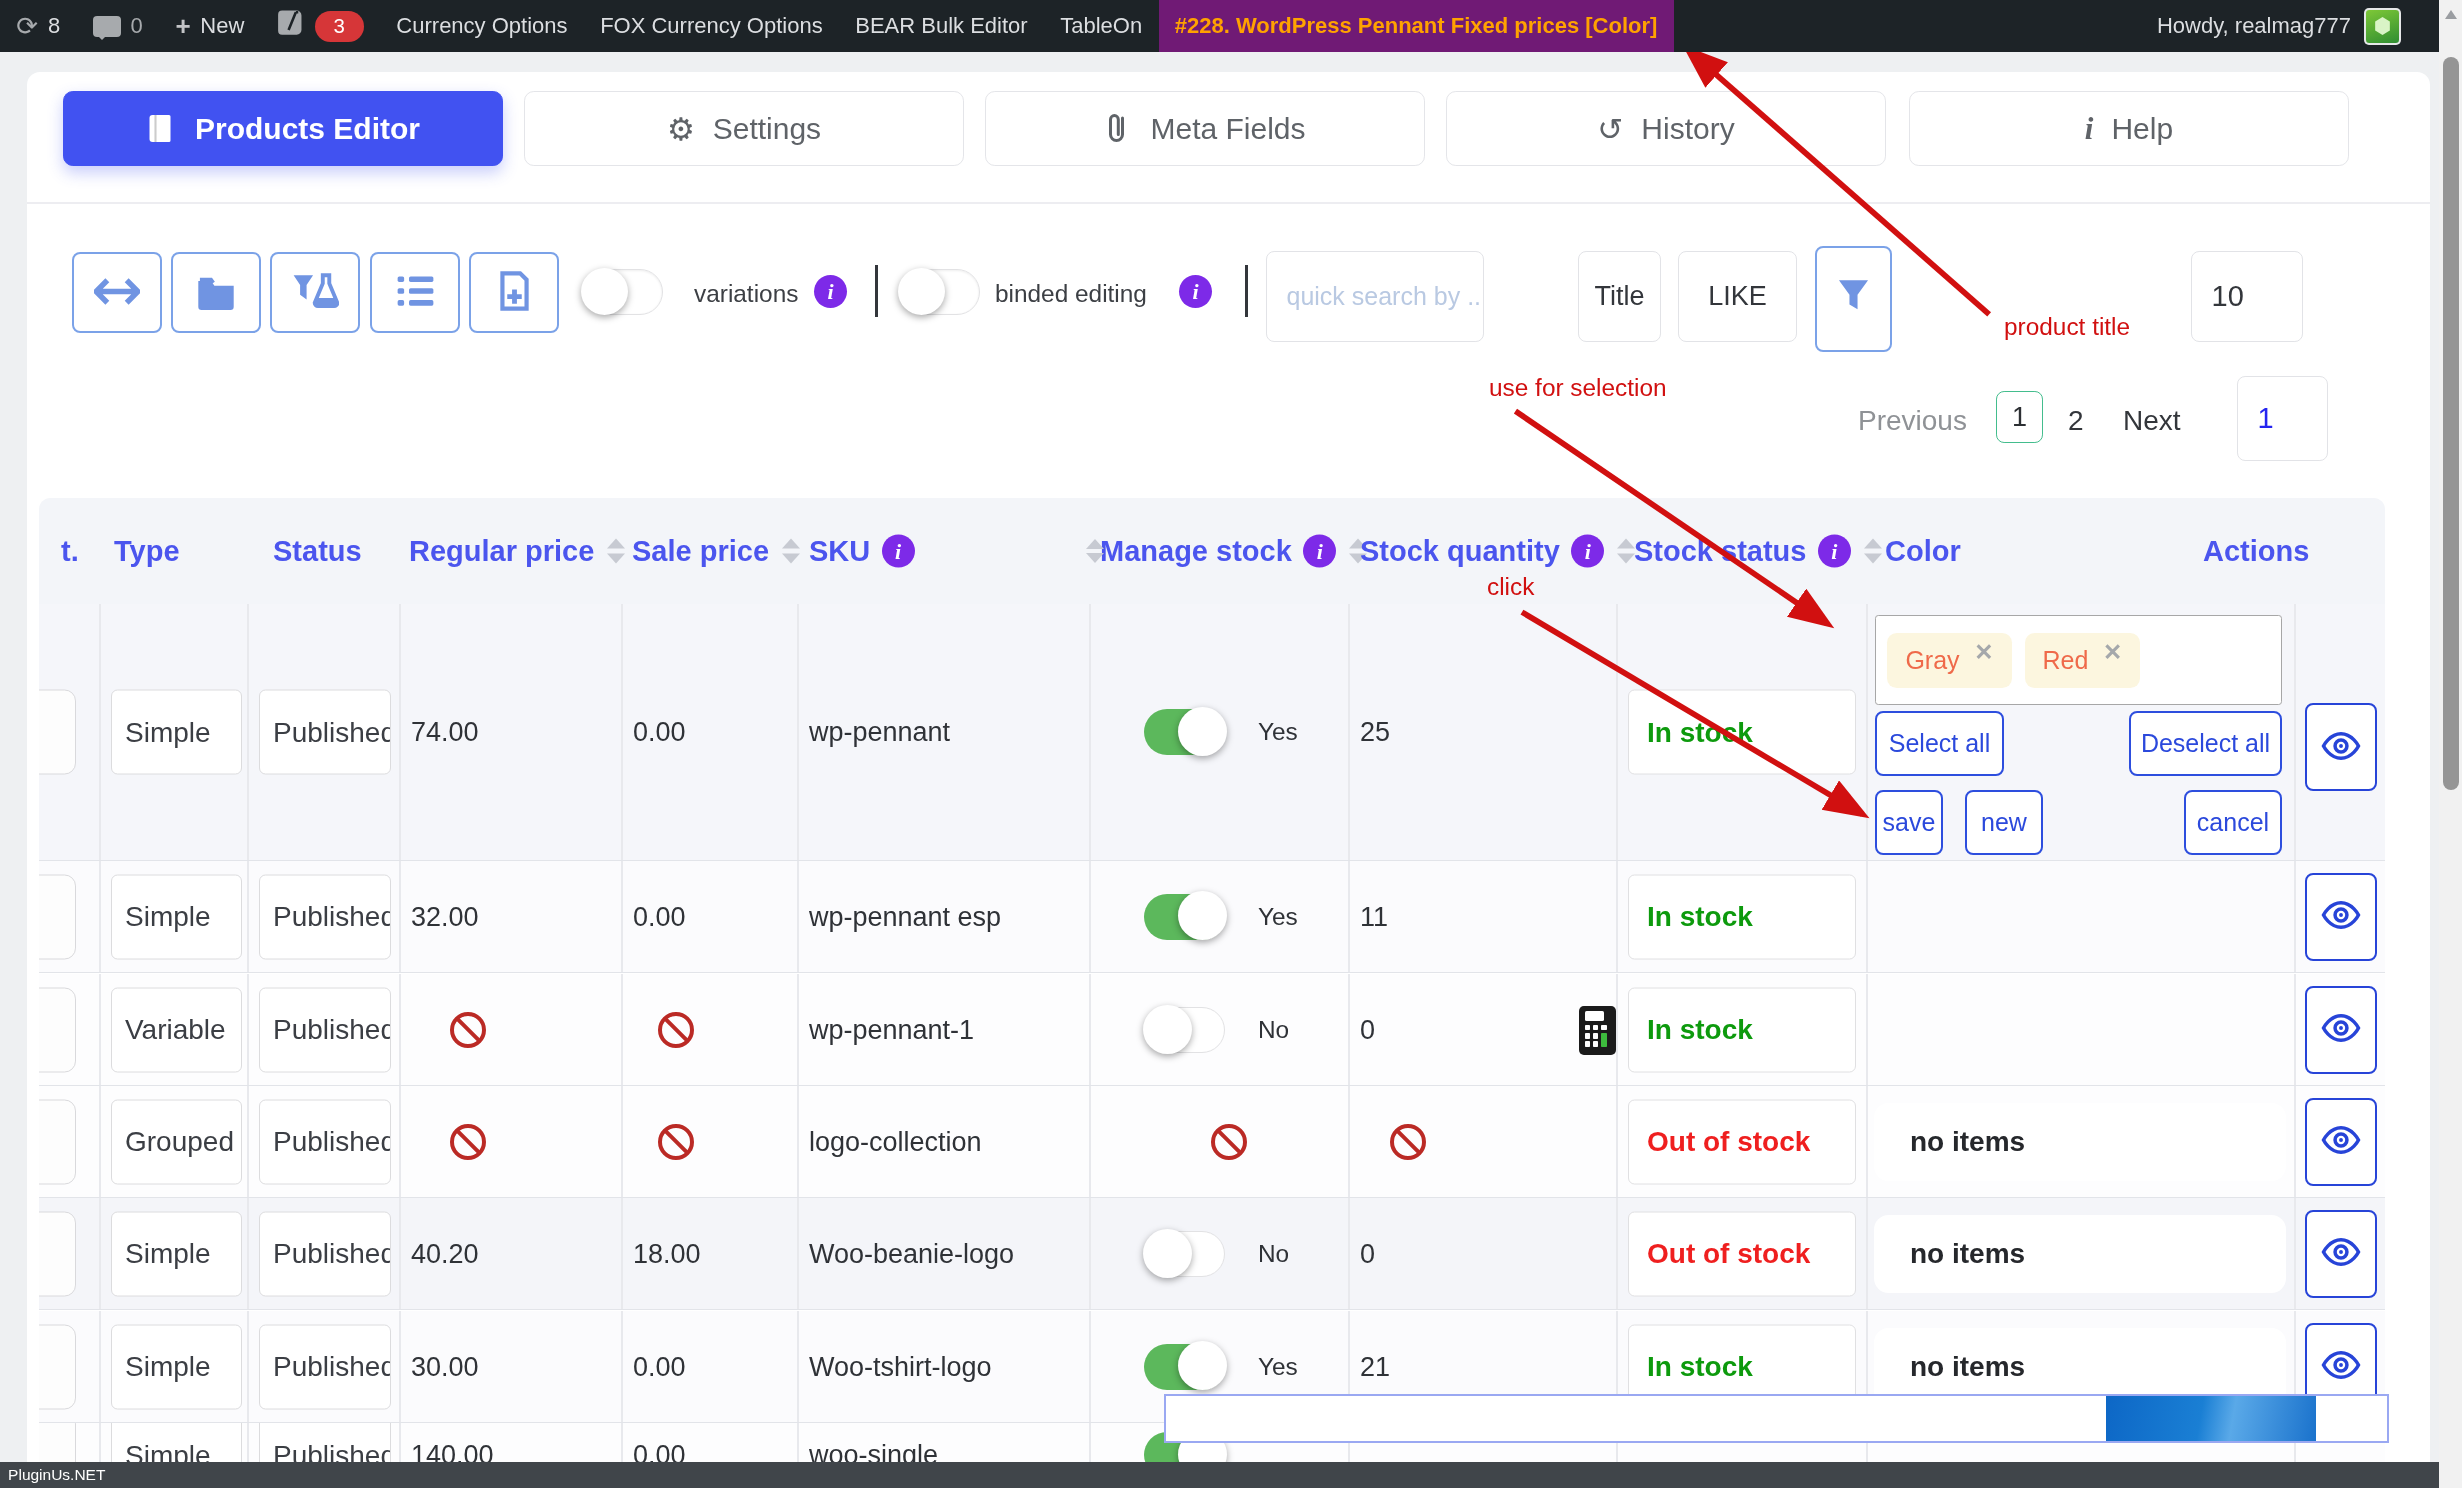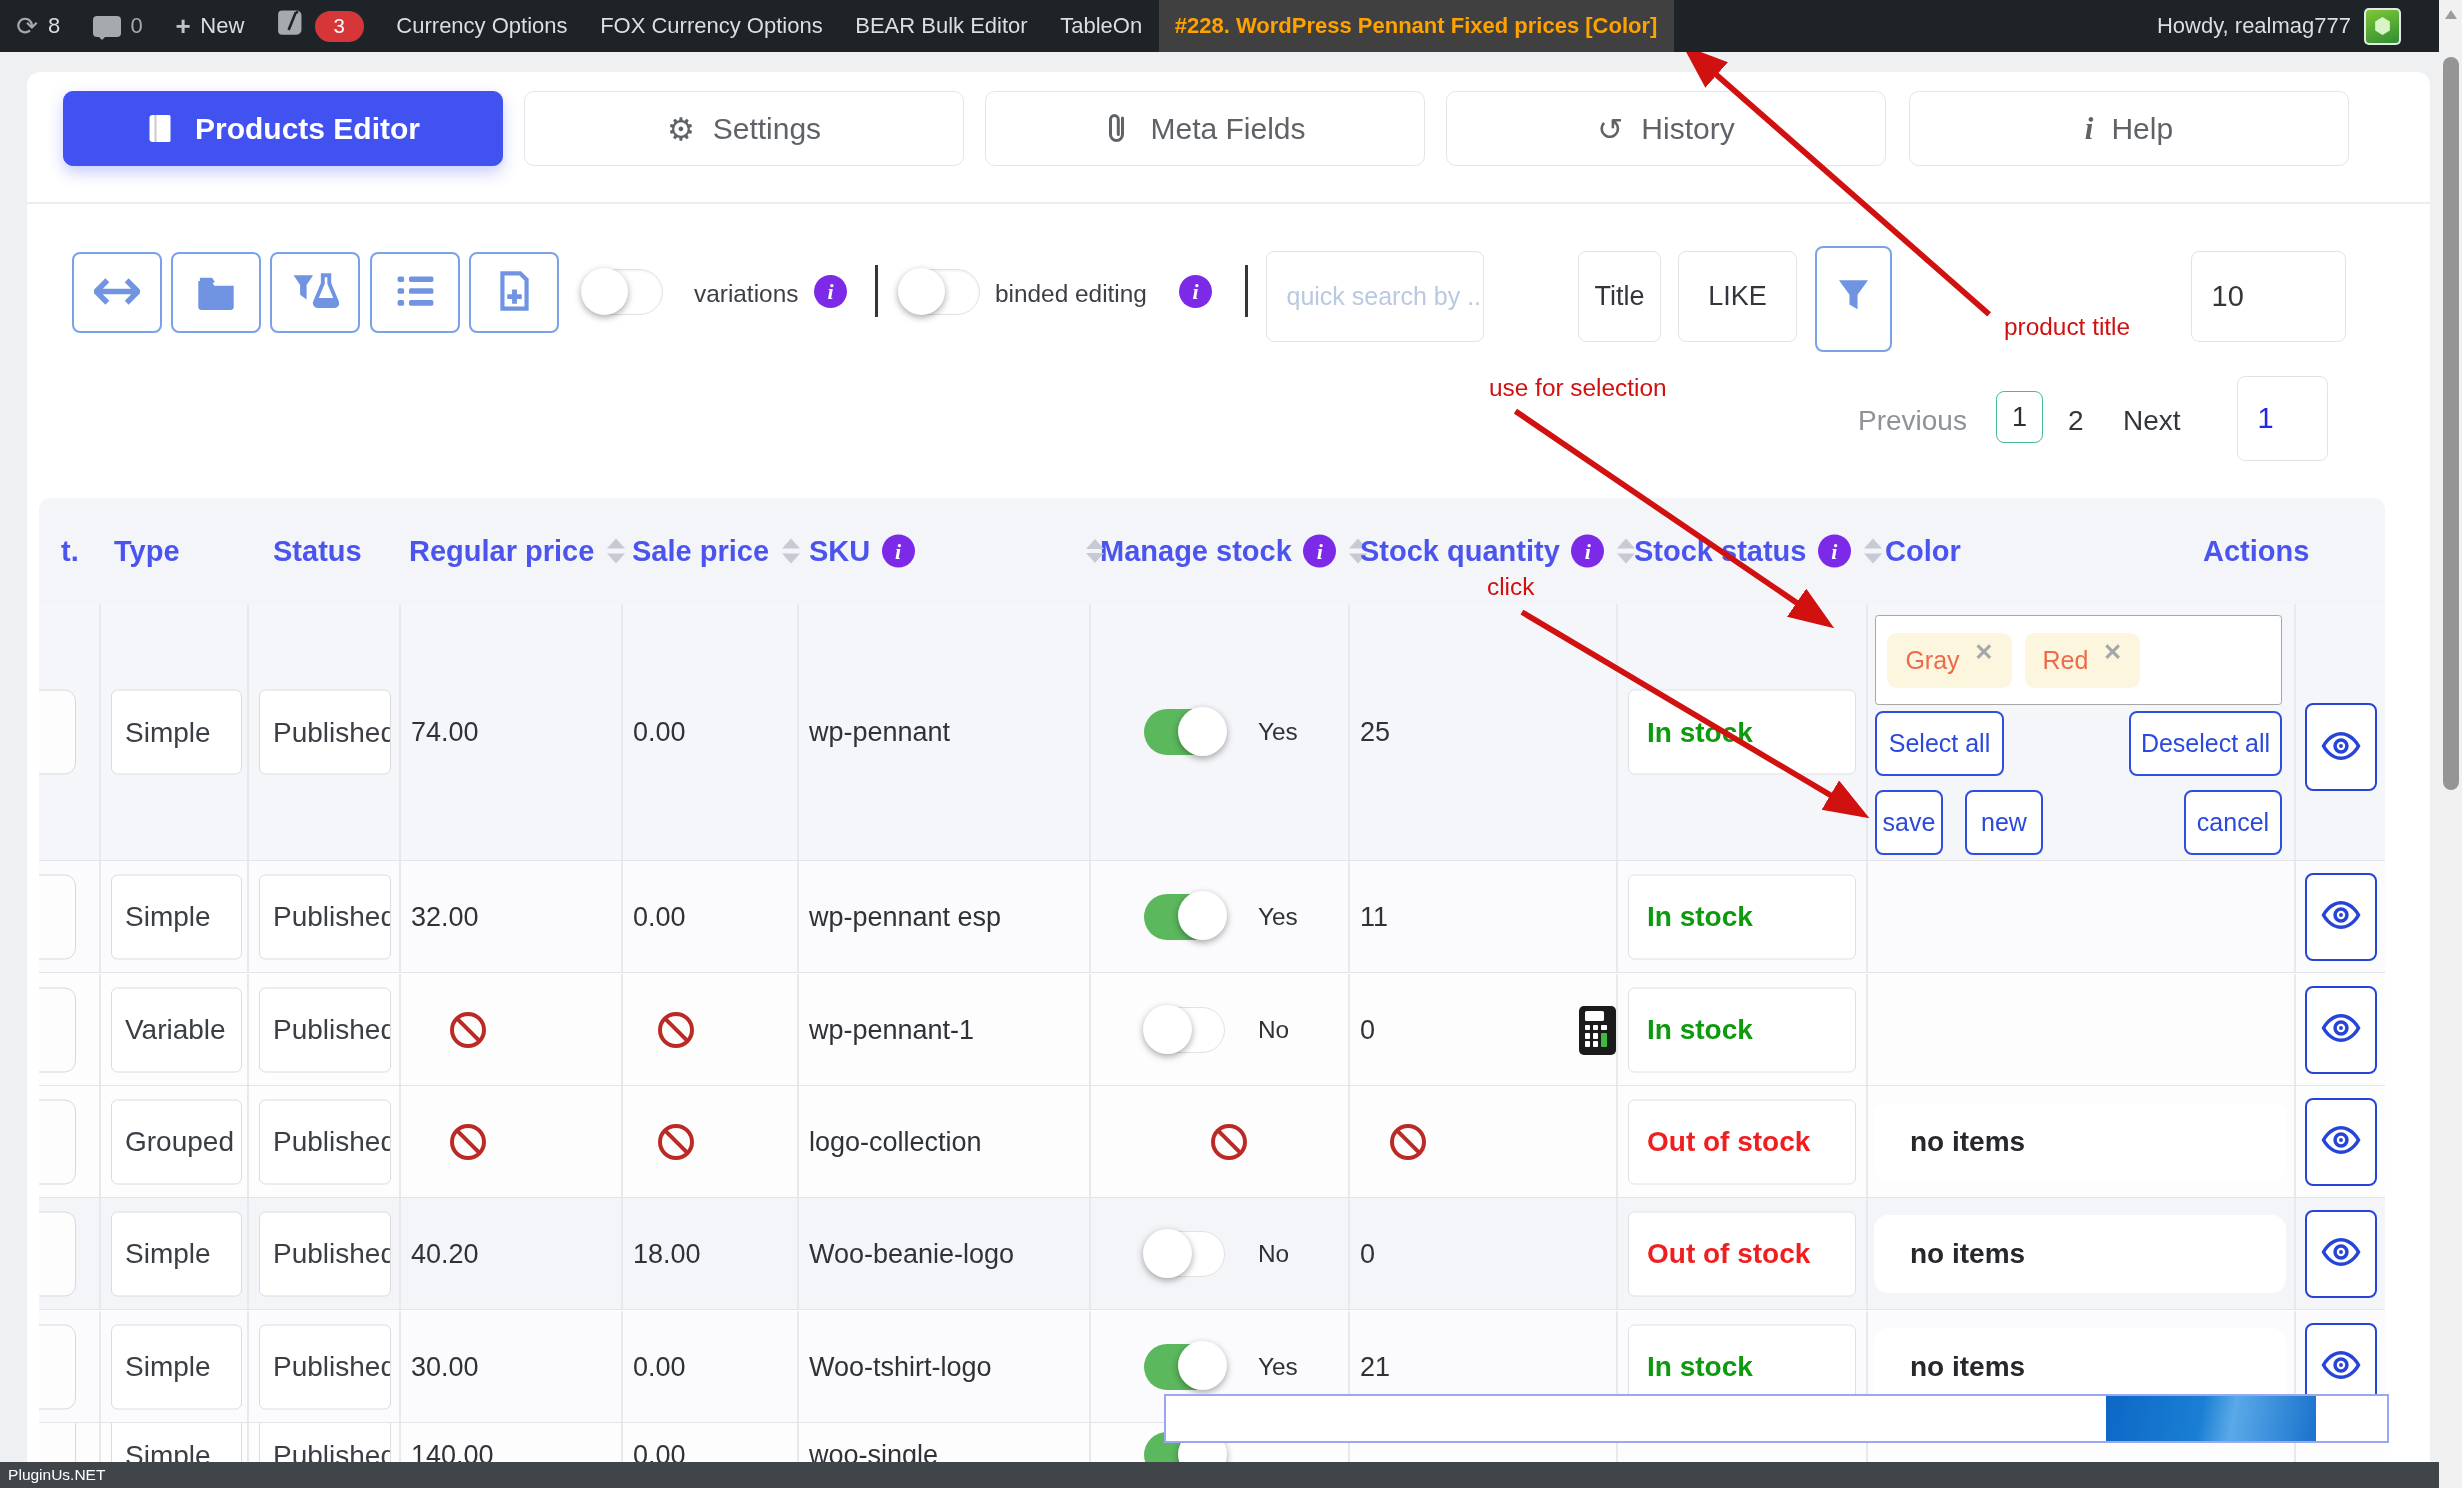--- a/index.html
+++ b/index.html
@@ -3,21 +3,21 @@
 <meta charset="utf-8">
 <style>
   html,body{margin:0;padding:0;background:#dfe2e6;}
   .page{position:relative;width:2462px;height:1488px;background:#eef0f2;overflow:hidden;
         font-family:"Liberation Sans",sans-serif;color:#3b3e44;}
 
   
   .adminbar{position:absolute;left:0;top:0;width:2462px;height:52px;background:#1d2327;
             display:flex;align-items:center;color:#dcdee1;font-size:22px;z-index:50;}
   .ab-item{display:flex;align-items:center;gap:9.8px;padding:0 16.3px;height:100%;cursor:pointer;white-space:nowrap;}
-  .ab-item.active{background:#404040;color:#ffa200;font-weight:bold;}
+  .ab-item.active{background:#701a75;color:#ffa200;font-weight:bold;}
   .ab-ico{color:#a7aaad;font-size:26px;line-height:1;}
   .bubble{width:28px;height:21px;background:#a7aaad;border-radius:4.1px;position:relative;display:inline-block;}
   .bubble:after{content:"";position:absolute;left:4.9px;bottom:-7.3px;border:4.9px solid transparent;border-top-color:#a7aaad;}
   .badge-red{background:#d63638;color:#fff;border-radius:16.3px;min-width:36px;height:31px;
              display:inline-flex;align-items:center;justify-content:center;font-size:20.4px;padding:0 6.5px;}
   .ab-right{margin-left:auto;display:flex;align-items:center;gap:13px;padding-right:61px;}
   .avatar{width:37px;height:37px;border-radius:4.9px;background:#e6e7e8;display:flex;align-items:center;justify-content:center;}
   .avatar .g{width:33px;height:33px;border-radius:3.3px;background:linear-gradient(160deg,#7ec837,#2f8d32);
              display:flex;align-items:center;justify-content:center;}
   .avatar .hex{width:14.7px;height:18px;background:#d9f4c6;clip-path:polygon(50% 0,100% 25%,100% 75%,50% 100%,0 75%,0 25%);}
@@ -259,21 +259,21 @@
   <input class="tinput" style="left: 1266px; width: 218px;" placeholder="quick search by ...">
   <div class="tbtn" style="left:1578px;width:83px">Title</div>
   <div class="tbtn" style="left:1678px;width:119px">LIKE</div>
   <div class="fbtn">
     <span>
       <svg width="39" height="42" viewBox="0 0 24 26">
           <path d="M3 2 H21 L14.5 11 V20 L9.5 17 V11 Z" fill="#7094e2"></path>
         </svg>
     </span>
   </div>
-  <input class="tinput" style="left: 2191px; width: 155px; font-size: 29px;" value="10">
+  <input class="tinput" style="left: 2191px; width: 112px; font-size: 29px;" value="10">
 
   <div class="ptext" style="left:1858px;top:405px;color:#8f9296">Previous</div>
   <div class="pbox">1</div>
   <div class="ptext" style="left:2068px;top:405px;color:#33363b">2</div>
   <div class="ptext" style="left:2123px;top:405px;color:#33363b">Next</div>
   <input class="tinput" style="left: 2237px; top: 376px; width: 91px; height: 85px; color: rgb(37, 37, 240); font-size: 29px; border-radius: 8.1px;" value="1">
 
   <div class="thead" id="thead">
       <div class="hcell" style="left: 22px;">
         <div>t.</div>

